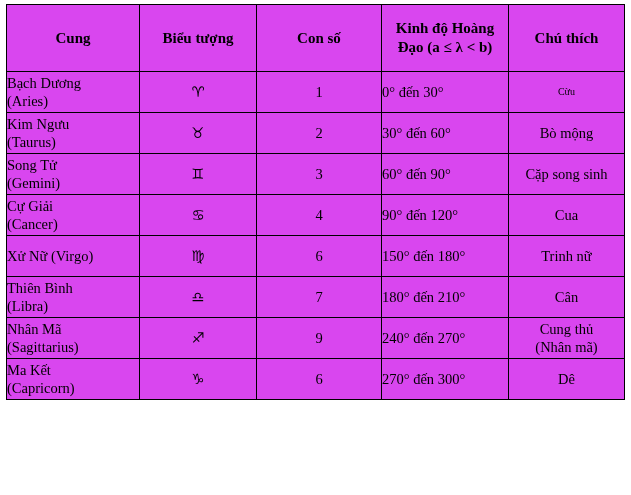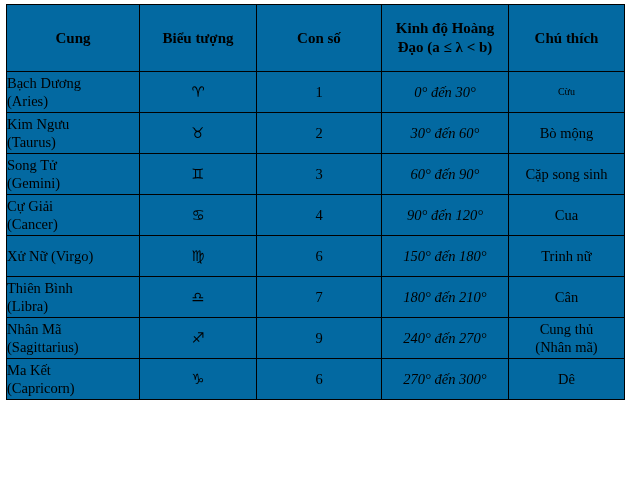--- a/index.html
+++ b/index.html
@@ -20,21 +20,21 @@
     position: relative;
     background: #ffffff;
     box-sizing: border-box;
   }
   table.zodiac {
     border-collapse: collapse;
     table-layout: fixed;
     width: 618px;
     margin-left: 6px;
     margin-top: 4px;
-    background: #0369a1;
+    background: #d946ef;
   }
   table.zodiac col.c-name   { width: 133px; }
   table.zodiac col.c-symbol { width: 117px; }
   table.zodiac col.c-number { width: 125px; }
   table.zodiac col.c-long   { width: 127px; }
   table.zodiac col.c-note   { width: 116px; }
 
   table.zodiac th,
   table.zodiac td {
     border: 1px solid #000000;
@@ -61,22 +61,20 @@
   .cell-symbol {
     text-align: center;
     font-size: 22px;
     line-height: 1;
     font-family: "DejaVu Sans", sans-serif;
   }
   .cell-number {
     text-align: center;
   }
   .cell-long {
-    text-align: center;
-    font-style: italic;
   }
   .cell-note {
     text-align: center;
     padding: 2px 4px;
   }
   .cell-note.small {
     font-size: 10px;
   }
   .two-line {
     display: block;

